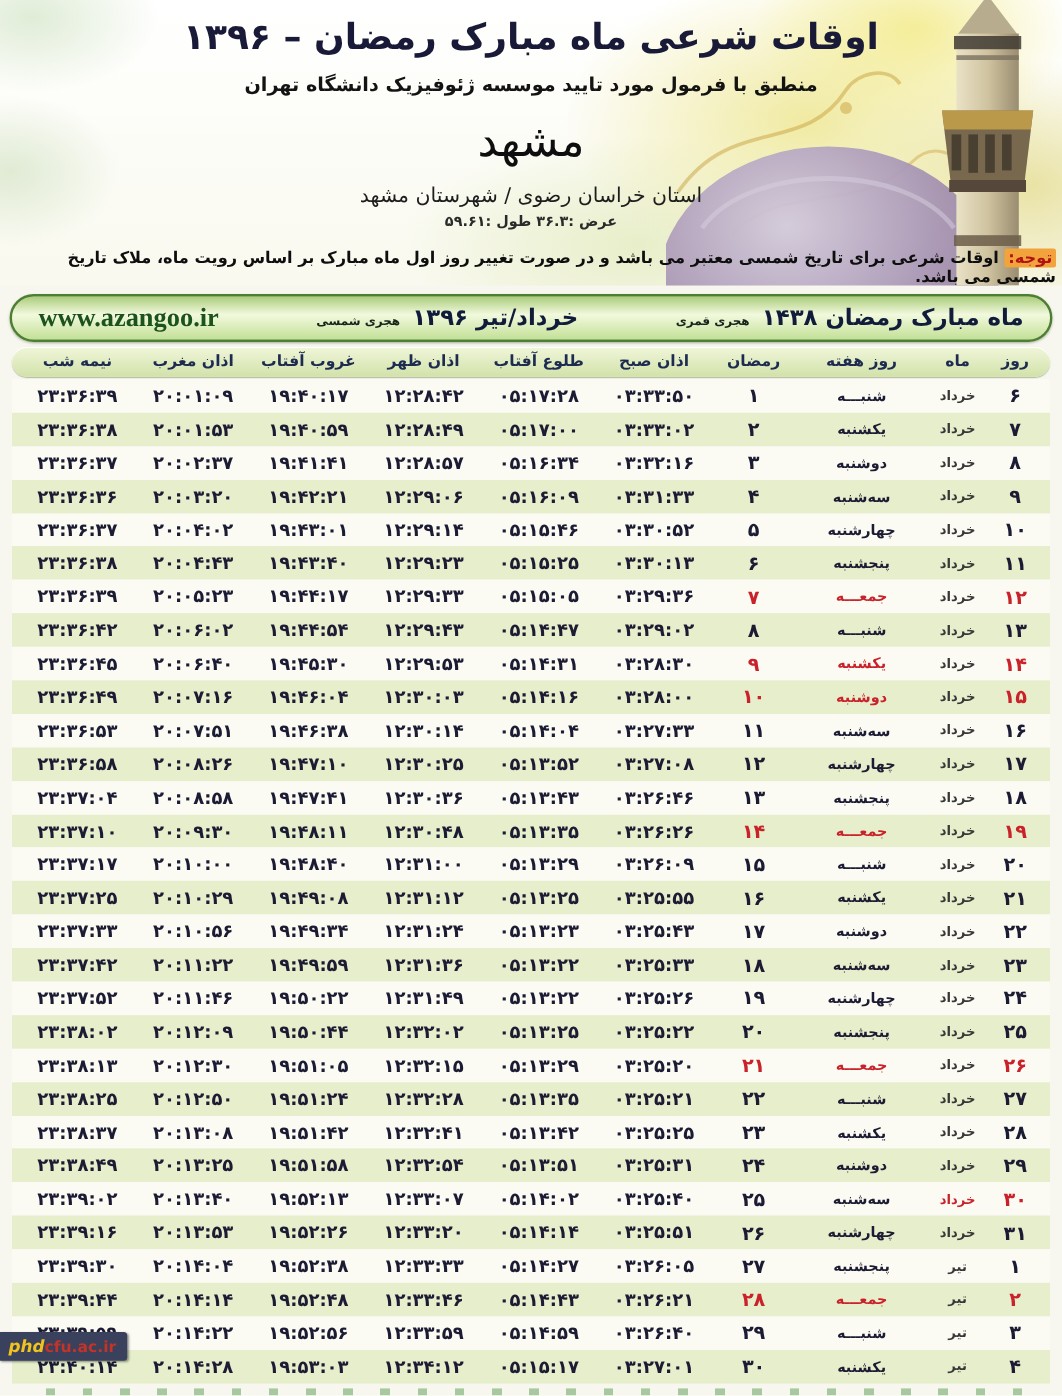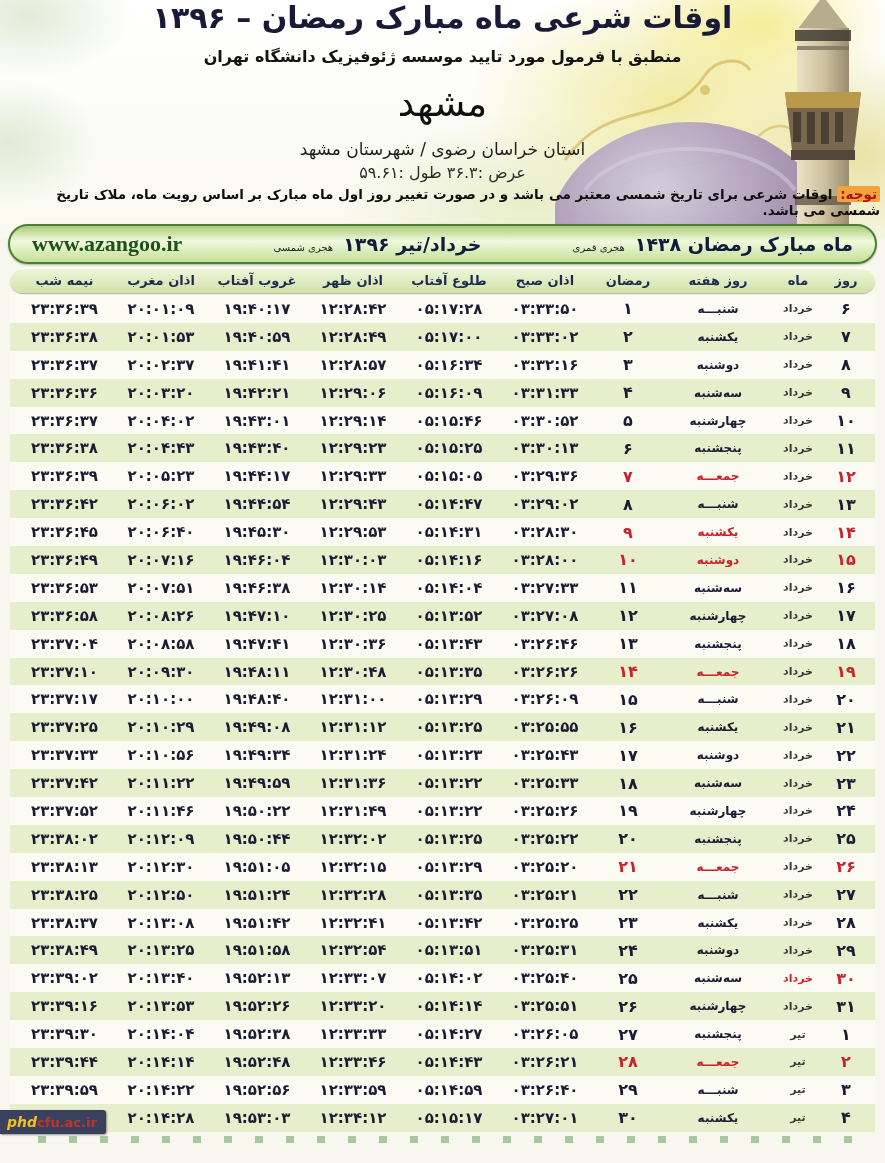--- a/index.html
+++ b/index.html
@@ -12,36 +12,36 @@
       radial-gradient(190px 120px at 86% 10%, rgba(243,235,140,.85), transparent 70%),
       radial-gradient(280px 170px at 76% 42%, rgba(236,228,132,.75), transparent 72%),
       radial-gradient(220px 150px at 97% 65%, rgba(225,216,130,.7), transparent 70%),
       radial-gradient(260px 120px at 60% 85%, rgba(214,226,160,.5), transparent 75%),
       radial-gradient(150px 90px at 3% 6%, rgba(198,221,182,.55), transparent 70%),
       radial-gradient(130px 90px at 1% 60%, rgba(190,214,170,.45), transparent 70%),
       linear-gradient(#ffffff,#f9f9ef);}
   .header-art svg{position:absolute;top:0;right:0;}
 
   
-  .header{position:relative;z-index:2;text-align:center;}
+  .header{position:relative;z-index:2;text-align:center;padding-top:14px;}
   .title{font-size:30px;font-weight:bold;color:#191938;}
   .subtitle{font-size:16px;font-weight:bold;color:#131313;margin-top:12px;}
   .city{font-size:37px;font-weight:normal;color:#0e0e0e;margin-top:16px;}
   .province{font-size:17px;color:#1d1d1d;margin-top:14px;text-align:center;}
-  .coords{font-size:16px;font-weight:normal;color:#2a2a2a;margin-top:4px;}
-  .note{font-size:13.5px;font-weight:bold;color:#0e0e0e;margin-top:4px;padding:0 5px;text-align:right;}
+  .coords{font-size:12px;font-weight:bold;color:#2a2a2a;margin-top:4px;}
+  .note{font-size:13.5px;font-weight:bold;color:#0e0e0e;margin-top:16px;padding:0 5px;text-align:right;}
   .note-label{background:#f2a33c;color:#b01313;padding:0 3px;border-radius:2px;}
 
   
   .banner{position:relative;z-index:2;margin:6px 8px 4px;height:36px;border:2px solid #4e7e33;border-radius:20px;
     background:linear-gradient(180deg,#a9cc79,#f2f9de 42%,#c3e096);
     display:flex;align-items:center;justify-content:space-between;padding:0 22px;
     box-shadow:0 1px 2px rgba(40,60,20,.35);}
   .b-main{font-size:19px;font-weight:bold;color:#101c3a;}
-  .b-small{font-size:10px;font-weight:normal;color:#15231b;margin-right:5px;text-align:right;}
+  .b-small{font-size:10px;font-weight:bold;color:#15231b;margin-right:5px;text-align:right;}
   .b-left{font-size:22px;font-weight:bold;color:#1c521c;font-family:"Liberation Serif",serif;direction:ltr;}
 
   
   .grid{display:grid;grid-template-columns:46px 50px 110px 70px 96px 96px 96px 96px 96px 1fr;align-items:center;direction:rtl;}
   .thead{position:relative;z-index:2;margin:2px 10px;height:25px;border-radius:13px;padding:0 6px;
     background:linear-gradient(180deg,#f0f6da,#d2e2a9);
     box-shadow:inset 0 1px 0 #ffffff,0 1px 1px rgba(90,110,60,.45);
     font-size:13px;font-weight:bold;color:#1d2b50;text-align:center;}
   .tbody{position:relative;z-index:2;margin:0 10px;}
   .row{height:27.9px;padding:0 6px;font-weight:bold;color:#1b1b33;text-align:center;}

